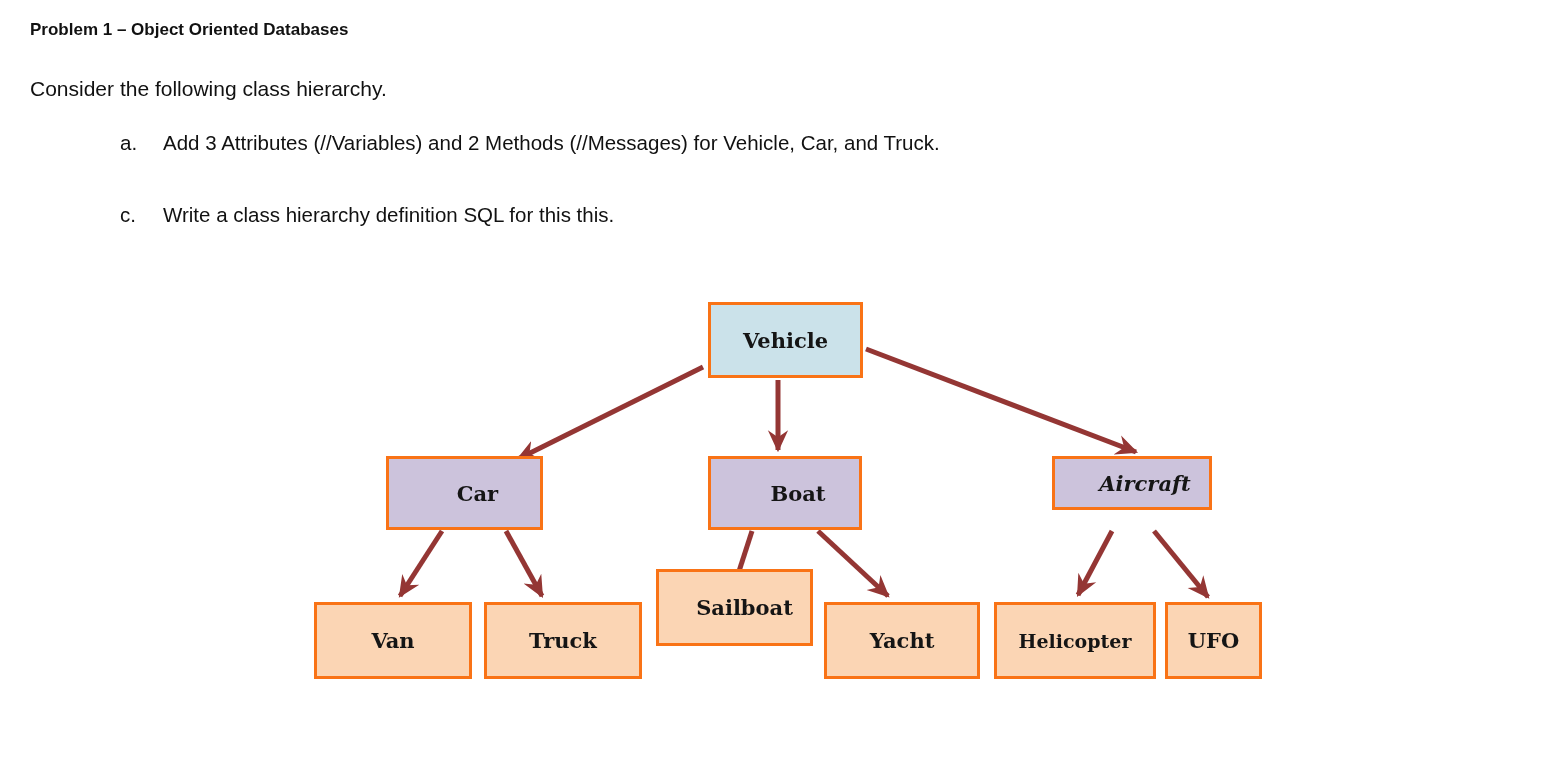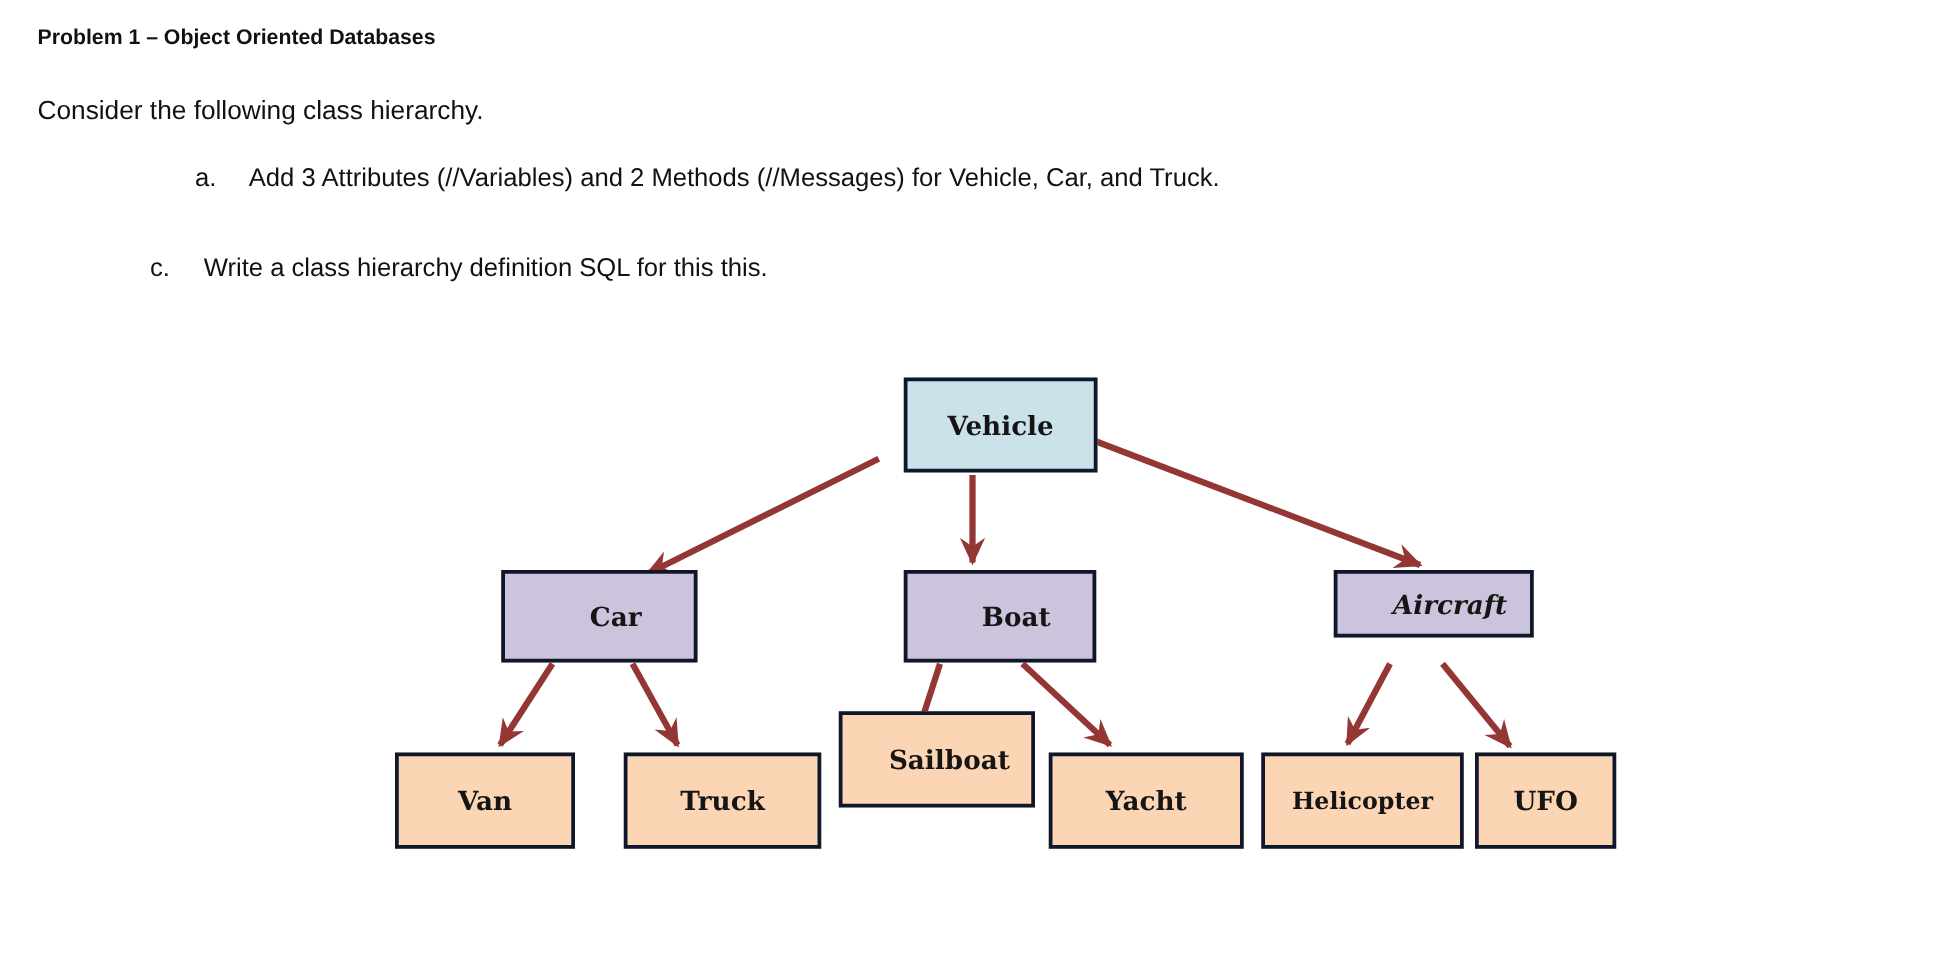--- a/index.html
+++ b/index.html
@@ -4,47 +4,47 @@
 <style>
   html,body { margin:0; padding:0; background:#ffffff; }
   .stage {
     position:relative; width:1546px; height:778px; background:#ffffff;
     font-family:"Liberation Sans", sans-serif; color:#111111; overflow:hidden;
   }
   .doc-title { position:absolute; left:30px; top:20px; font-size:17px; font-weight:bold; }
   .doc-intro { position:absolute; left:30px; top:77px; font-size:21px; }
   .task-row  { position:absolute; left:120px; font-size:20.5px; white-space:nowrap; }
   .task-row .marker { display:inline-block; width:43px; }
-  #task-a { top:131px;margin-left:36px; }
+  #task-a { top:131px; }
   #task-b { top:167px; }
   #task-c { top:203px; }
 
   .diagram { position:absolute; left:0; top:0; width:1546px; height:778px; }
   .edges   { position:absolute; left:0; top:0; }
 
   .node {
     position:absolute; box-sizing:border-box;
-    border:3px solid #0f172a;
+    border:3px solid #f97316;
     display:flex; align-items:center; justify-content:center;
-    font-family:"DejaVu Serif", serif; font-weight:bold; font-size:21px; color:#151515;margin-left:15px;
+    font-family:"DejaVu Serif", serif; font-weight:bold; font-size:21px; color:#151515;
   }
   .node.root { background:#cbe2ea; }
   .node.mid  { background:#ccc3dc;padding-left:26px; }
   .node.leaf { background:#fbd5b4; }
 
   #node-vehicle    { left:708px;  top:302px; width:155px; height:76px; }
   #node-car        { left:386px;  top:456px; width:157px; height:74px; }
   #node-boat       { left:708px;  top:456px; width:154px; height:74px; }
   #node-aircraft   { left:1052px; top:456px; width:160px; height:54px;font-style:italic; }
-  #node-van        { left:301px;  top:602px; width:144px; height:77px; }
+  #node-van        { left:314px;  top:602px; width:158px; height:77px; }
   #node-truck      { left:484px;  top:602px; width:158px; height:77px; }
   #node-sailboat   { left:656px;  top:569px; width:157px; height:77px;padding-left:20px; }
   #node-yacht      { left:824px;  top:602px; width:156px; height:77px; }
   #node-helicopter { left:994px;  top:602px; width:162px; height:77px; font-size:19px; }
-  #node-ufo        { left:1165px; top:602px; width:113px;  height:77px; }
+  #node-ufo        { left:1165px; top:602px; width:97px;  height:77px; }
 </style>
 </head>
 <body>
 
 <div class="stage">
 
   <div class="doc-title">Problem 1 – Object Oriented Databases</div>
   <div class="doc-intro">Consider the following class hierarchy.</div>
 
   <div class="task-row" id="task-a">

